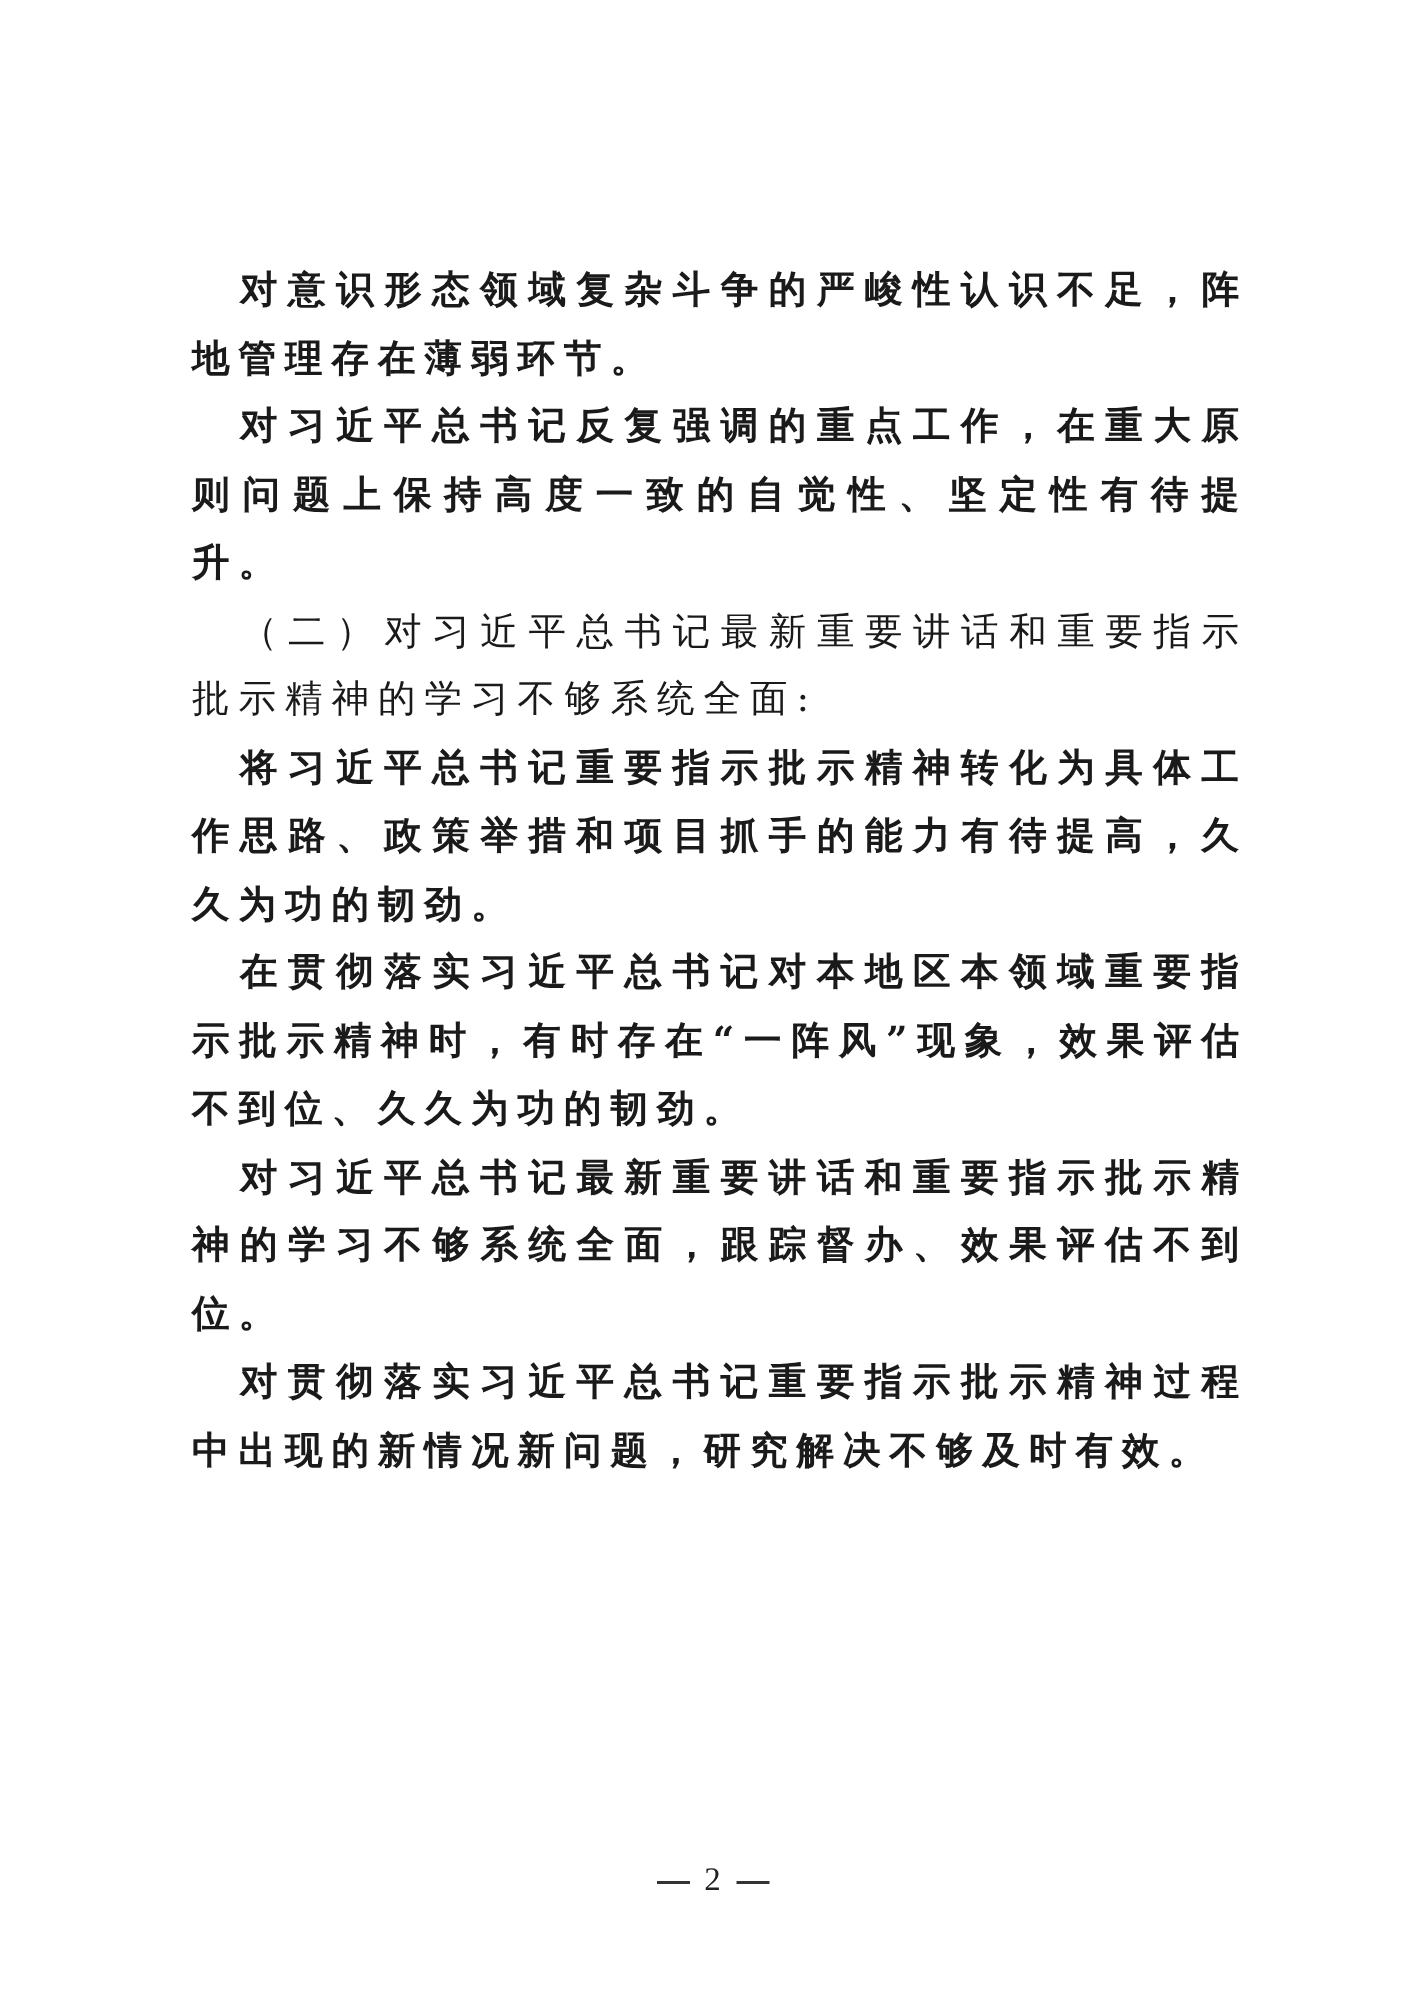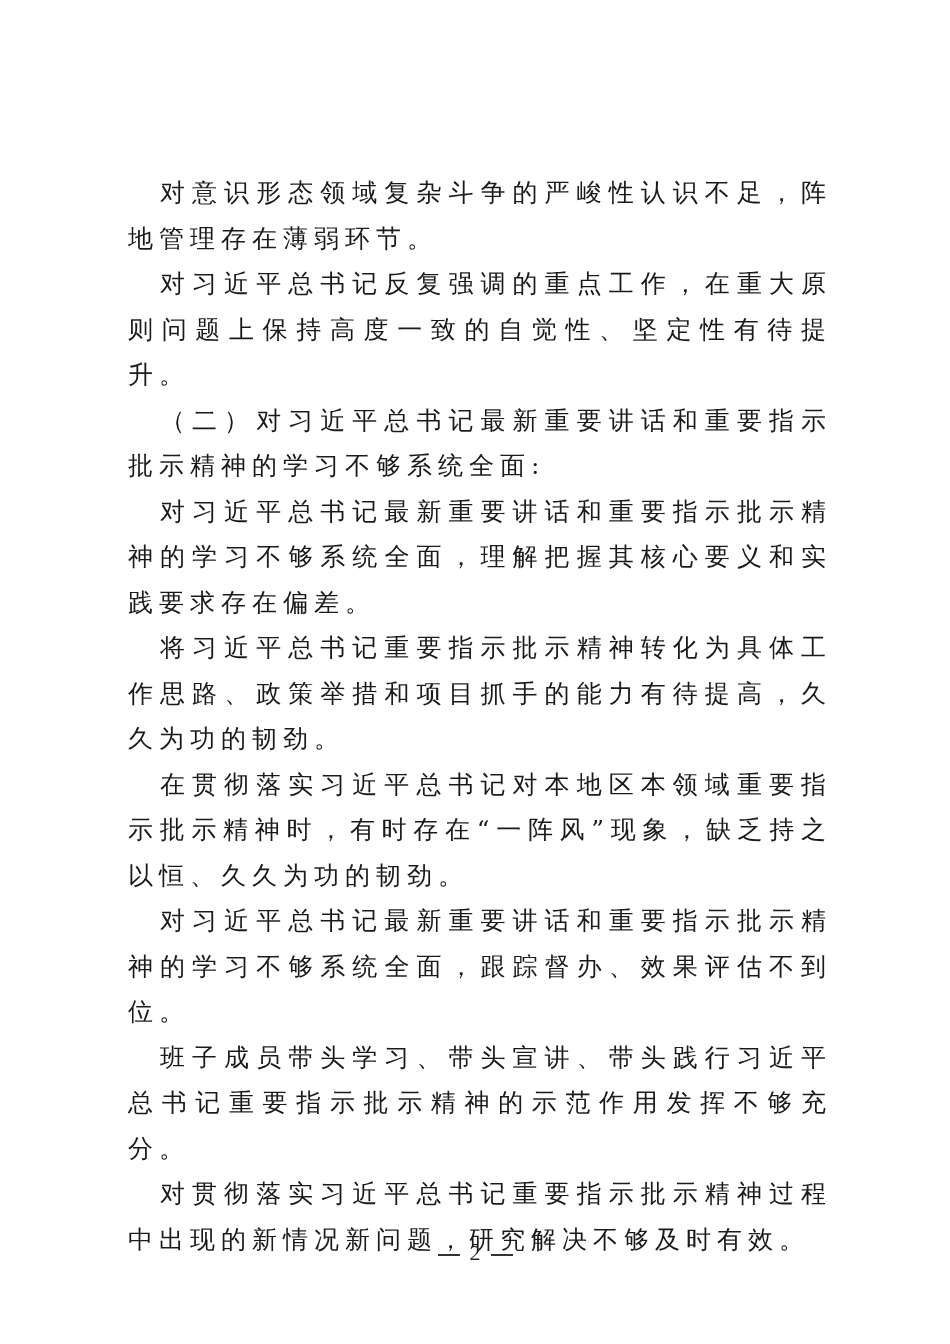--- a/index.html
+++ b/index.html
@@ -23,20 +23,21 @@
   }
   .para {
     margin: 0;
     font-size: 25px;
     line-height: 45.5px;
     letter-spacing: 6px;
     text-indent: 32px;
     text-align: justify;
     text-justify: inter-character;
     word-break: break-all;
+    font-weight: bold;
   }
   .para.heading {
     font-weight: normal;
   }
   .page-number {
     position: absolute;
     left: 0;
     width: 950px;
     top: 1238px;
     text-align: center;
@@ -54,23 +55,21 @@
     margin: 0 10px;
   }
 </style>
 </head>
 <body>
 
 <div class="page">
   <p class="para">对意识形态领域复杂斗争的严峻性认识不足，阵地管理存在薄弱环节。</p>
   <p class="para">对习近平总书记反复强调的重点工作，在重大原则问题上保持高度一致的自觉性、坚定性有待提升。</p>
   <p class="para heading">（二）对习近平总书记最新重要讲话和重要指示批示精神的学习不够系统全面:</p>
-  <p class="para">对习近平总书记最新重要讲话和重要指示批示精神的学习不够系统全面，理解把握其核心要义和实践要求存在偏差。</p>
   <p class="para">将习近平总书记重要指示批示精神转化为具体工作思路、政策举措和项目抓手的能力有待提高，久久为功的韧劲。</p>
-  <p class="para">在贯彻落实习近平总书记对本地区本领域重要指示批示精神时，有时存在“一阵风”现象，缺乏持之以恒、久久为功的韧劲。</p>
+  <p class="para">在贯彻落实习近平总书记对本地区本领域重要指示批示精神时，有时存在“一阵风”现象，效果评估不到位、久久为功的韧劲。</p>
   <p class="para">对习近平总书记最新重要讲话和重要指示批示精神的学习不够系统全面，跟踪督办、效果评估不到位。</p>
-  <p class="para">班子成员带头学习、带头宣讲、带头践行习近平总书记重要指示批示精神的示范作用发挥不够充分。</p>
   <p class="para">对贯彻落实习近平总书记重要指示批示精神过程中出现的新情况新问题，研究解决不够及时有效。</p>
 </div>
 
 <div class="page-number">
   <span class="dash"></span><span>2</span><span class="dash"></span>
 </div>
 
 </body></html>

